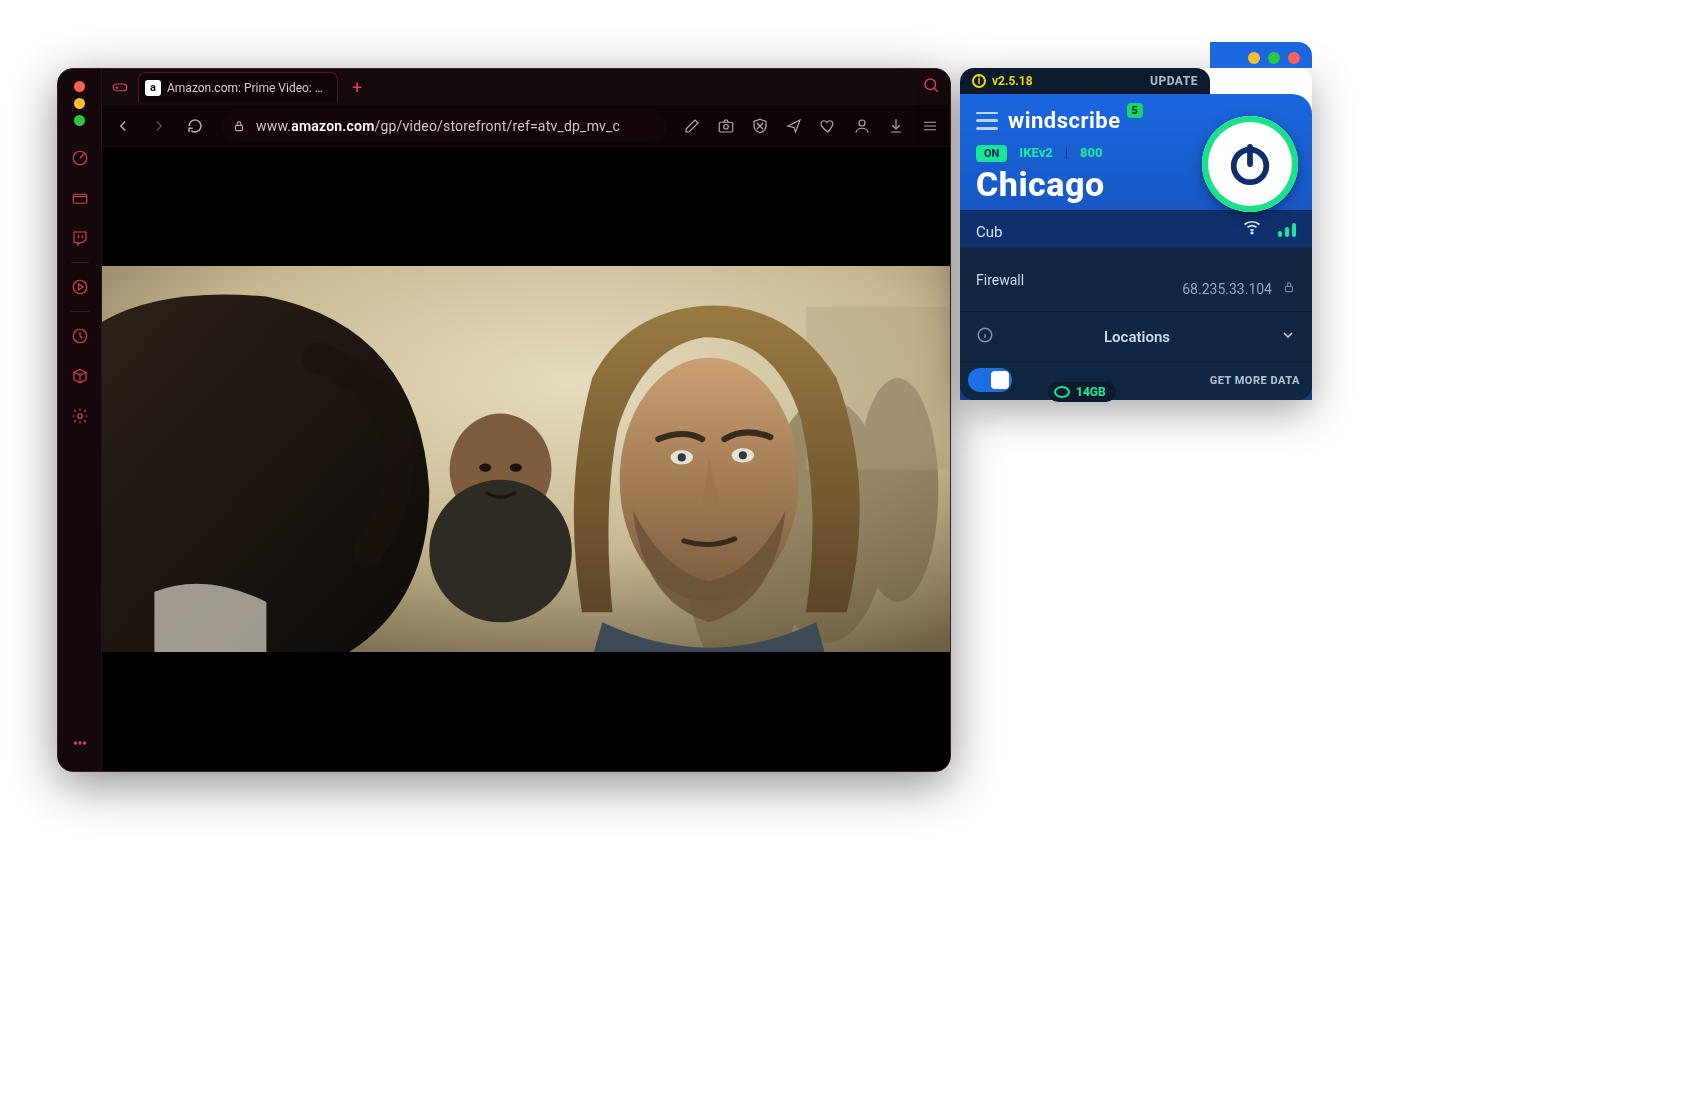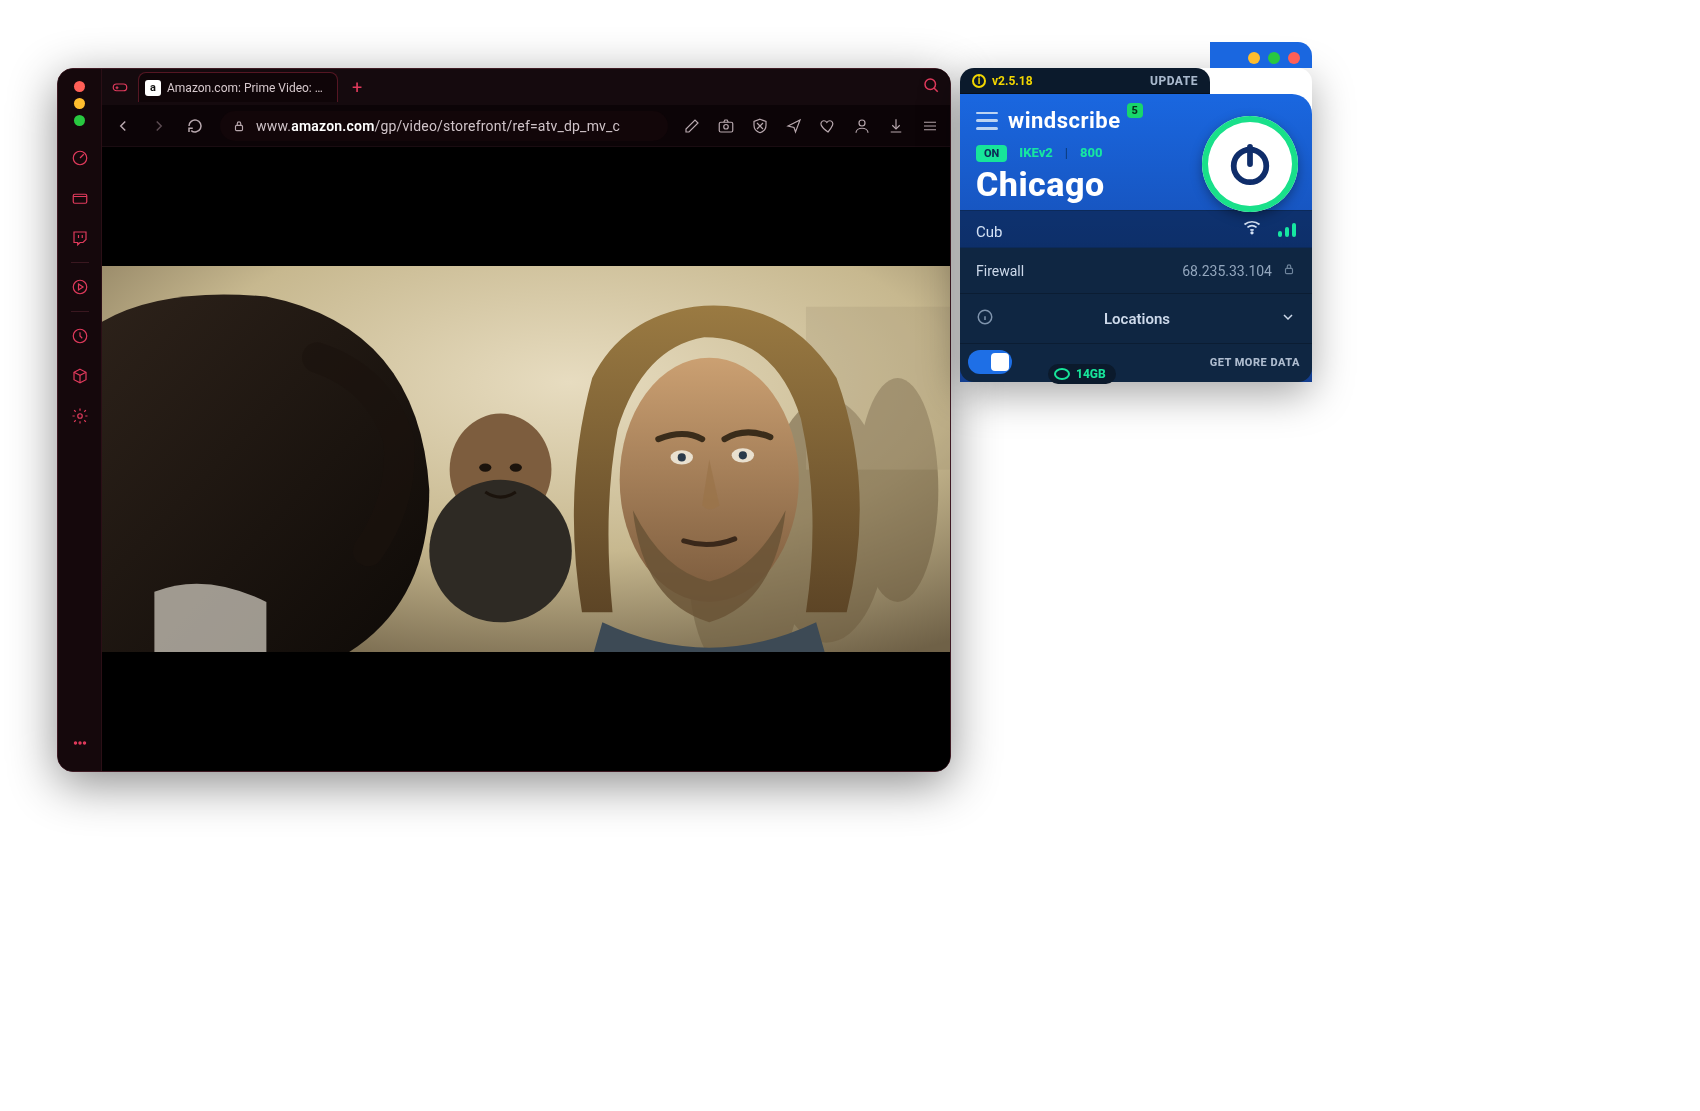--- a/index.html
+++ b/index.html
@@ -473,21 +473,21 @@
         <span class="bars">
             <span></span>
             <span></span>
             <span></span>
           </span>
       </span>
     </div>
 
     <div class="ws-row">
       <span>Firewall</span>
-      <span style="display:flex;gap:10px;align-items:center;">
+      <span style="display:flex;gap:10px;align-items:center;margin-top:18px;">
         <span class="ip">68.235.33.104</span>
         <span class="lock"><svg viewBox="0 0 24 24">
               <rect x="6" y="11" width="12" height="9" rx="2"></rect>
               <path d="M9 11V8a3 3 0 0 1 6 0v3"></path>
             </svg></span>
       </span>
     </div>
 
     <div class="ws-row locs">
       <span class="info"><svg viewBox="0 0 24 24">

